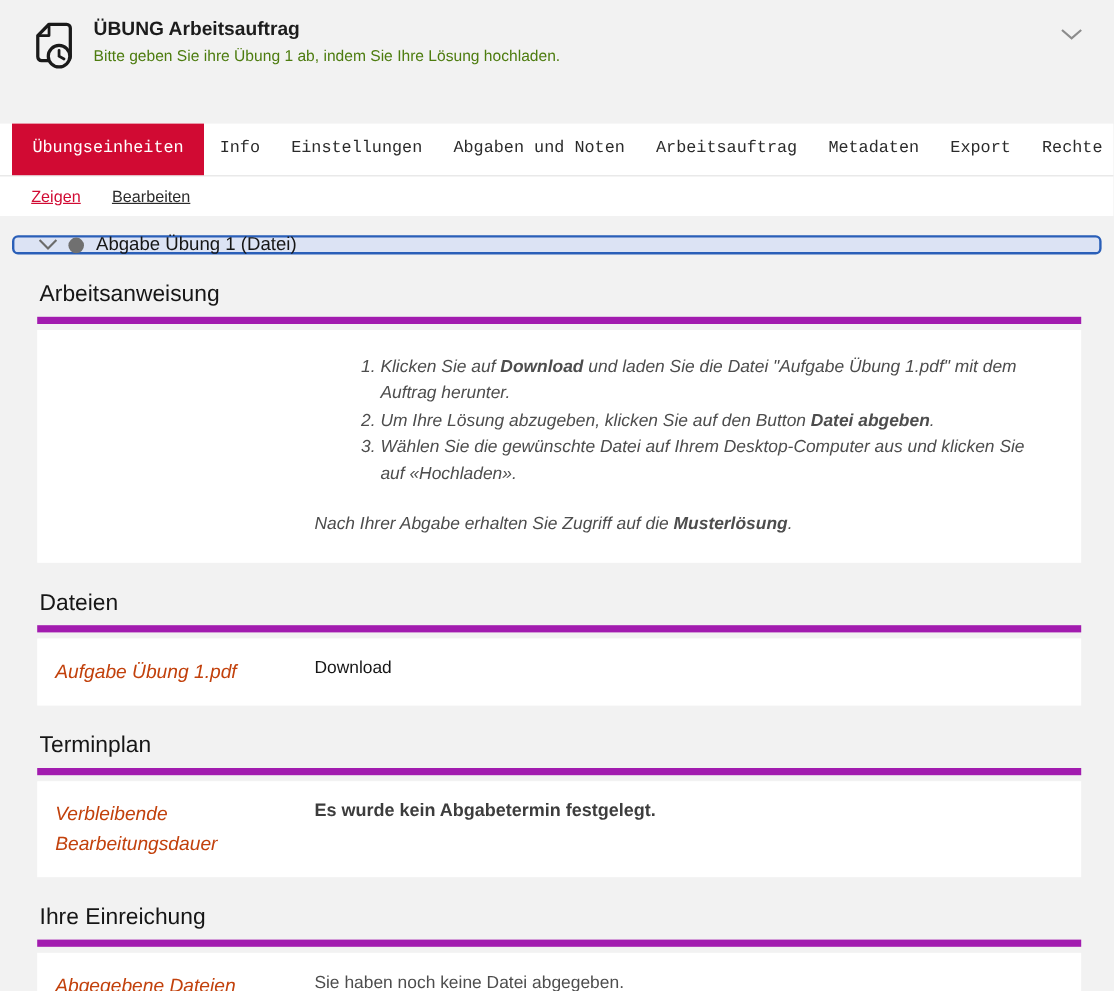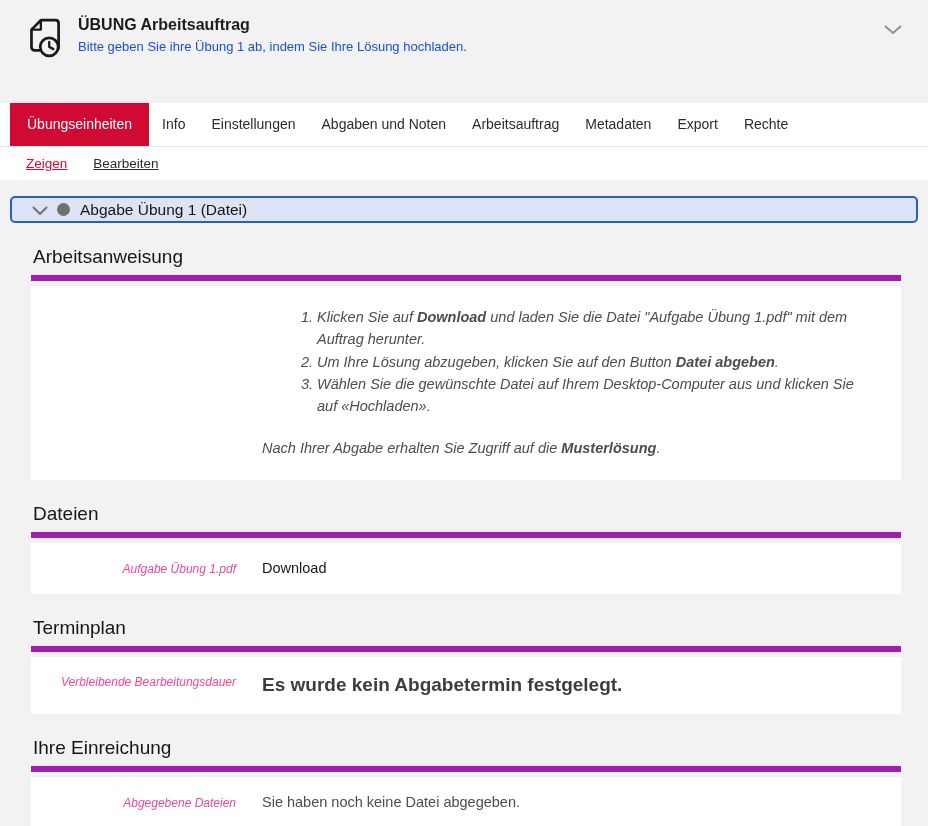--- a/index.html
+++ b/index.html
@@ -15,58 +15,58 @@
     width:928px;height:826px;overflow:hidden;
     background:var(--pagebg);
     font-family:"Liberation Sans",sans-serif;
     -webkit-font-smoothing:antialiased;
   }
   
   .header{position:relative;padding:13px 20px 0 21px;height:103px;}
   .header-row{display:flex;align-items:flex-start;}
   .obj-icon{flex:0 0 auto;margin-right:11px;margin-top:2px;}
   .title{font-size:16px;font-weight:700;color:#1c1c1c;line-height:1.2;margin:2px 0 4px;}
-  .subtitle{font-size:13px;color:#1d4ed8;line-height:1.35;}
+  .subtitle{font-size:13px;color:#4d7c0f;line-height:1.35;}
   .header-chevron{position:absolute;right:26px;top:21px;cursor:pointer;}
   
-  .tabbar{background:#fff;height:43px;display:flex;align-items:center;padding-left:10px;}
+  .tabbar{background:#fff;height:43px;display:flex;align-items:center;padding-left:10px;font-family:Liberation Mono, monospace;}
   .tab{font-size:14px;color:#2b2b2b;line-height:43px;padding:0 13px;white-space:nowrap;cursor:pointer;}
   .tab.active{background:var(--red);color:#fff;padding:0 17px;}
   .subtabbar{background:#fff;border-top:1px solid #e4e4e4;height:34px;display:flex;padding-left:13px;}
   .subtab{font-size:13.5px;line-height:33px;padding:0 13px;color:#2b2b2b;cursor:pointer;text-decoration:underline;}
   .subtab.active{color:var(--red);}
   
   .accordion{
-    margin:16px 10px 0;height:27px;
+    margin:16px 10px 0;height:16px;
     background:#dce3f4;border:2px solid #2a5fb8;border-radius:5px;
     display:flex;align-items:center;padding:0 10px;cursor:pointer;
   }
   .acc-chevron{margin:2px 9px 0 10px;}
   .acc-bullet{width:13px;height:13px;border-radius:50%;background:#707070;margin-right:10px;flex:0 0 auto;}
   .acc-title{font-size:15.5px;color:var(--ink);}
   
   .main{padding:0 27px 20px 31px;}
   .section-heading{
     font-size:19px;font-weight:400;color:var(--ink);
     margin:23px 0 0;padding:0 0 7px 2px;border-bottom:6px solid #a21caf;
   }
   .panel{background:var(--panel);margin-top:5px;padding:15px;}
   .form-row{display:grid;grid-template-columns:190px 1fr;column-gap:26px;}
   .form-label{
-    font-style:italic;font-size:12px;color:#ec4899;
-    text-align:right;line-height:1.55;padding-top:2px;
+    font-style:italic;font-size:16px;color:#c2410c;
+    line-height:1.55;padding-top:2px;
   }
   .form-value{font-size:14.5px;color:var(--body);line-height:1.5;max-width:606px;}
   .panel-instr{padding:16px 15px 14px;font-style:italic;}
   .instr-list{margin:5px 0 0;padding-left:55px;}
   .instr-list li{margin-bottom:1px;}
   .instr-note{margin:20px 0 6px;}
   b,.bold{font-weight:700;}
   .download-link{color:var(--ink);text-decoration:none;cursor:pointer;font-size:14.5px;}
-  .bold-value{font-weight:700;color:#3d3d3d;font-size:19px;line-height:1.5;}
+  .bold-value{font-weight:700;color:#3d3d3d;font-size:15px;line-height:1.5;}
   .panel-schedule{padding:14px 15px 14px;}
   .panel-submission{padding:15px 15px 18px;}
 </style>
 </head>
 <body>
 
 <div class="header">
   <div class="header-row">
     <span class="obj-icon">
       <svg width="46" height="48" viewBox="0 0 44 46">

